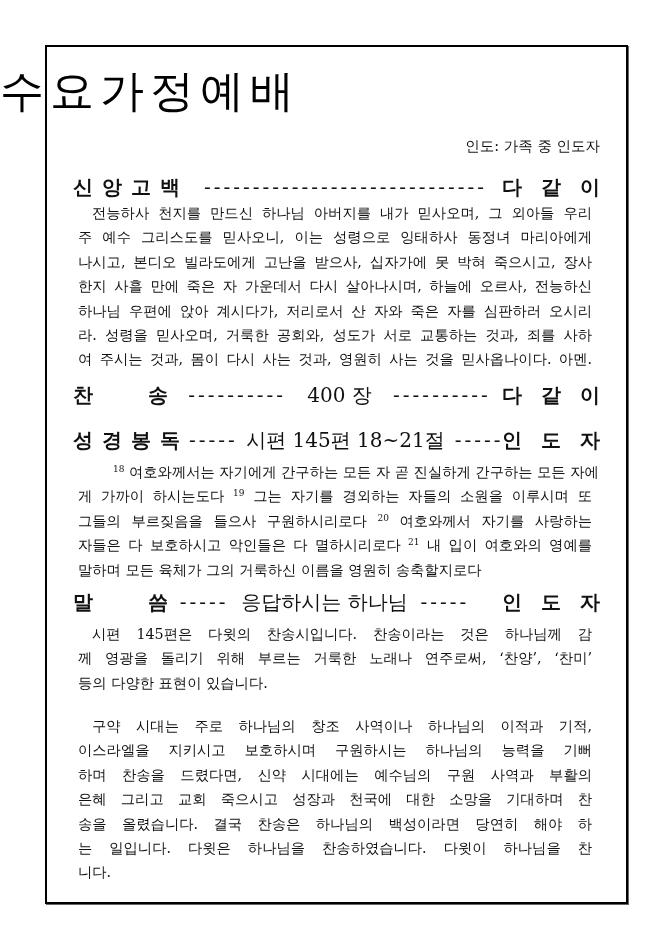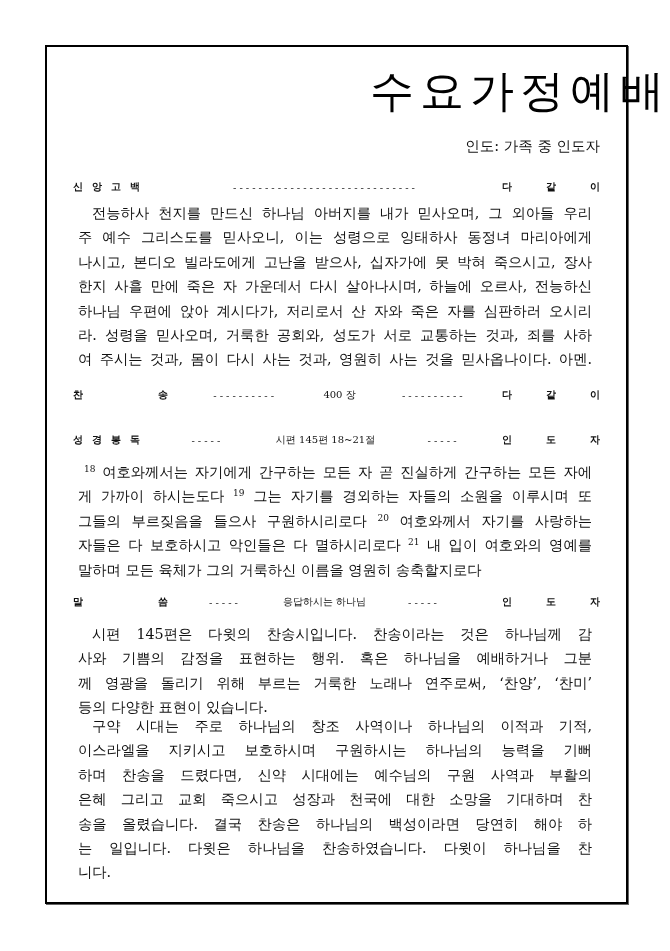--- a/index.html
+++ b/index.html
@@ -1,24 +1,24 @@
 <!DOCTYPE html>
 <html><head>
   <meta charset="utf-8">
   <style>
     html, body { margin: 0; padding: 0; background: #ffffff; }
     body { width: 670px; height: 951px; position: relative; overflow: hidden;
            font-family: "DejaVu Serif", "Liberation Serif", serif; color: #111; }
     .page-frame { position: absolute; left: 45px; top: 45px; width: 579px; height: 855px;
                   border: 2px solid #000; box-shadow: 1px 1px 0 #666; box-sizing: content-box; }
-    .title { position: absolute; left: 0; right: 0; top: 62px; text-align: right;
+    .title { position: absolute; left: 0; right: 0; top: 62px; text-align: left;
              font-size: 44px; letter-spacing: 6px; font-weight: normal; color: #000; }
     .leader { position: absolute; right: 70px; top: 137px; font-size: 14.5px; }
     .row { position: absolute; left: 73px; width: 527px; height: 22px; display: flex;
-           align-items: center; font-size: 10px; font-weight: bold; white-space: nowrap; }
+           align-items: center; font-size: 20px; font-weight: bold; white-space: nowrap; }
     .row .lbl { letter-spacing: 9px; }
     .row .dash { flex: 1; overflow: hidden; letter-spacing: 3px; font-weight: normal; text-align: center; }
     .row .mid { padding: 0 10px; font-weight: normal; }
     .row .who { display: flex; justify-content: space-between; width: 98px; }
     .para { position: absolute; left: 78px; width: 514px; font-size: 14.3px; line-height: 24.4px;
             text-align: justify; word-break: keep-all; }
     .para .line { display: block; text-align: justify; text-align-last: justify; white-space: nowrap; height: 24.4px; }
     .para .line.last { text-align-last: left; }
     sup { font-size: 9px; vertical-align: 5px; line-height: 0; }
   </style>
@@ -70,21 +70,21 @@
   <span class="mid">시편 145편 18~21절</span>
   <span class="dash">-----</span>
   <span class="who">
     <span>인</span>
     <span>도</span>
     <span>자</span>
   </span>
 </div>
 
 <div class="para" style="top:460px;">
-  <span class="line" style="padding-left:6px;"><sup>18</sup><span> 여호와께서는 자기에게 간구하는 모든 자 곧 진실하게 간구하는 모든 자에</span></span>
+  <span class="line" style="padding-left:6px;margin-left:29px;"><sup>18</sup><span> 여호와께서는 자기에게 간구하는 모든 자 곧 진실하게 간구하는 모든 자에</span></span>
   <span class="line"><span>게 가까이 하시는도다 </span><sup>19</sup><span> 그는 자기를 경외하는 자들의 소원을 이루시며 또</span></span>
   <span class="line"><span>그들의 부르짖음을 들으사 구원하시리로다 </span><sup>20</sup><span> 여호와께서 자기를 사랑하는</span></span>
   <span class="line"><span>자들은 다 보호하시고 악인들은 다 멸하시리로다 </span><sup>21</sup><span> 내 입이 여호와의 영예를</span></span>
   <span class="line last"><span>말하며 모든 육체가 그의 거룩하신 이름을 영원히 송축할지로다</span></span>
 </div>
 
 <div class="row" style="top:591px;">
   <span class="lbl" style="width:104px; display:flex; justify-content:space-between;">
     <span>말</span>
       <span>씀</span>
@@ -94,21 +94,20 @@
   <span class="dash">-----</span>
   <span class="who" style="margin-left:30px;">
     <span>인</span>
     <span>도</span>
     <span>자</span>
   </span>
 </div>
 
 <div class="para" style="top:622px;">
   <span class="line" style="padding-left:14px;">시편 145편은 다윗의 찬송시입니다. 찬송이라는 것은 하나님께 감</span>
-  <span class="line">사와 기쁨의 감정을 표현하는 행위. 혹은 하나님을 예배하거나 그분</span>
   <span class="line">께 영광을 돌리기 위해 부르는 거룩한 노래나 연주로써, ‘찬양’, ‘찬미’</span>
   <span class="line last">등의 다양한 표현이 있습니다.</span>
 </div>
 
 <div class="para" style="top:714px;">
   <span class="line" style="padding-left:14px;">구약 시대는 주로 하나님의 창조 사역이나 하나님의 이적과 기적,</span>
   <span class="line">이스라엘을 지키시고 보호하시며 구원하시는 하나님의 능력을 기뻐</span>
   <span class="line">하며 찬송을 드렸다면, 신약 시대에는 예수님의 구원 사역과 부활의</span>
   <span class="line">은혜 그리고 교회 죽으시고 성장과 천국에 대한 소망을 기대하며 찬</span>
   <span class="line">송을 올렸습니다. 결국 찬송은 하나님의 백성이라면 당연히 해야 하</span>

